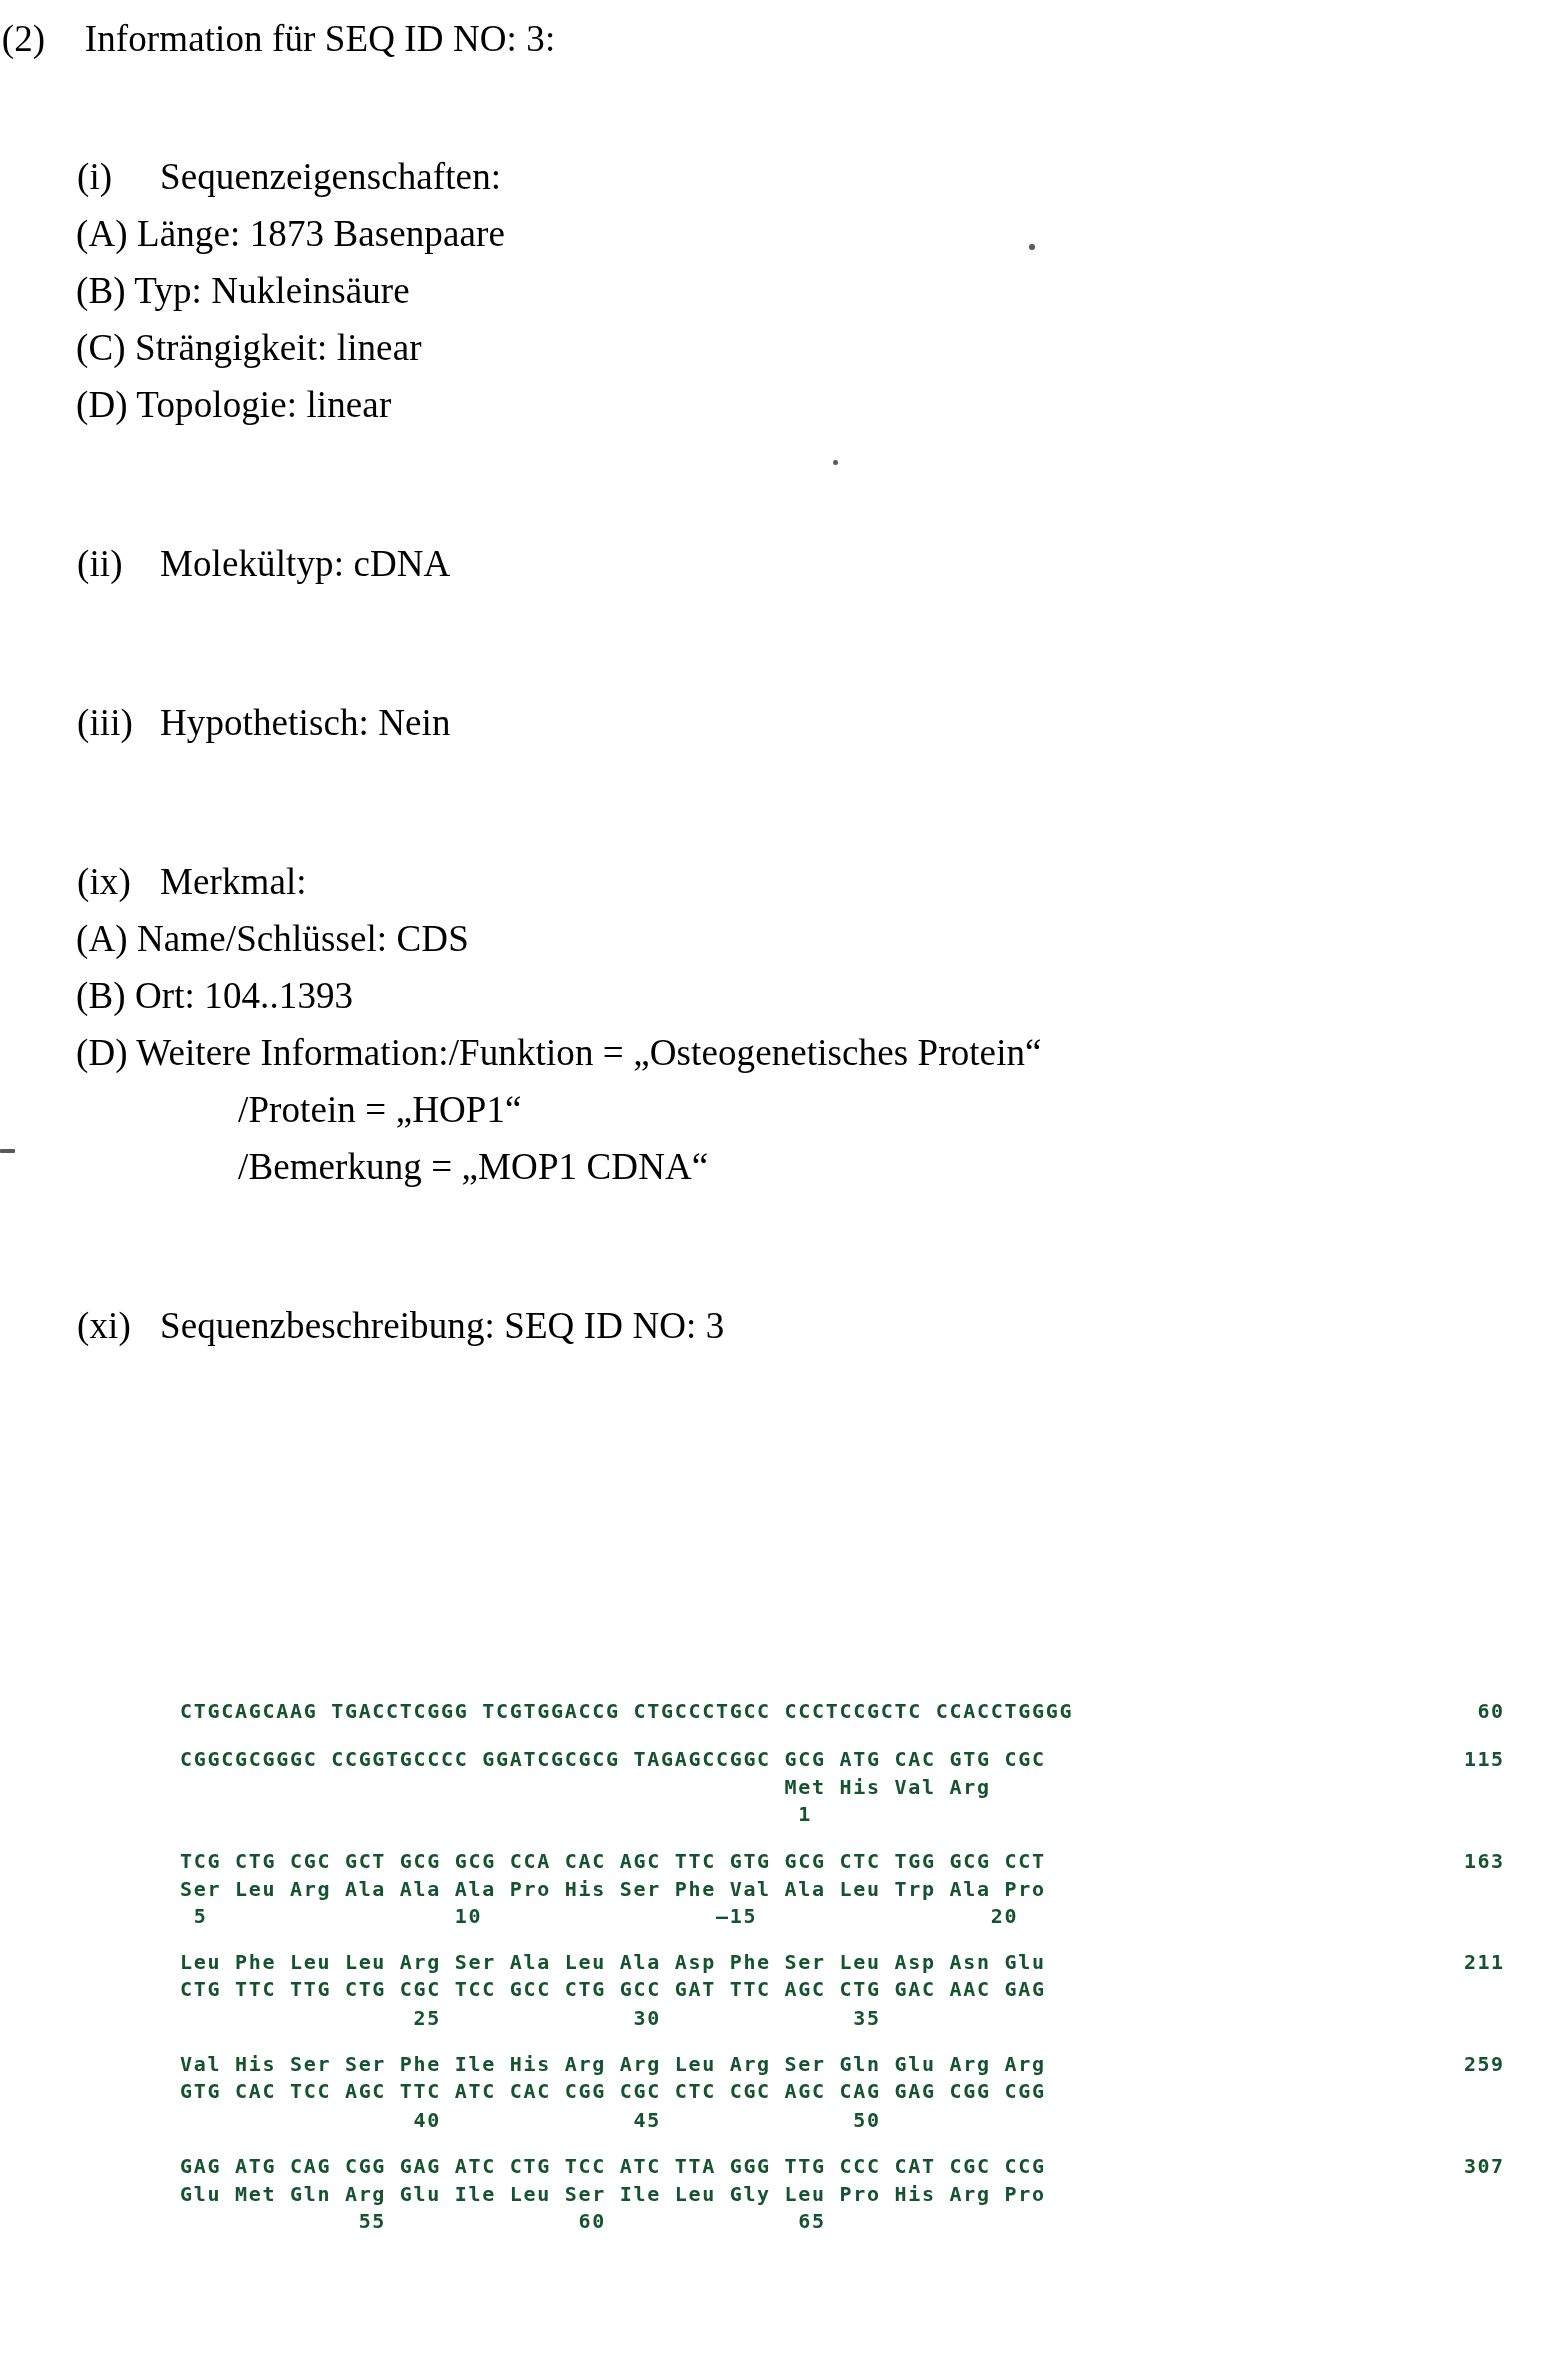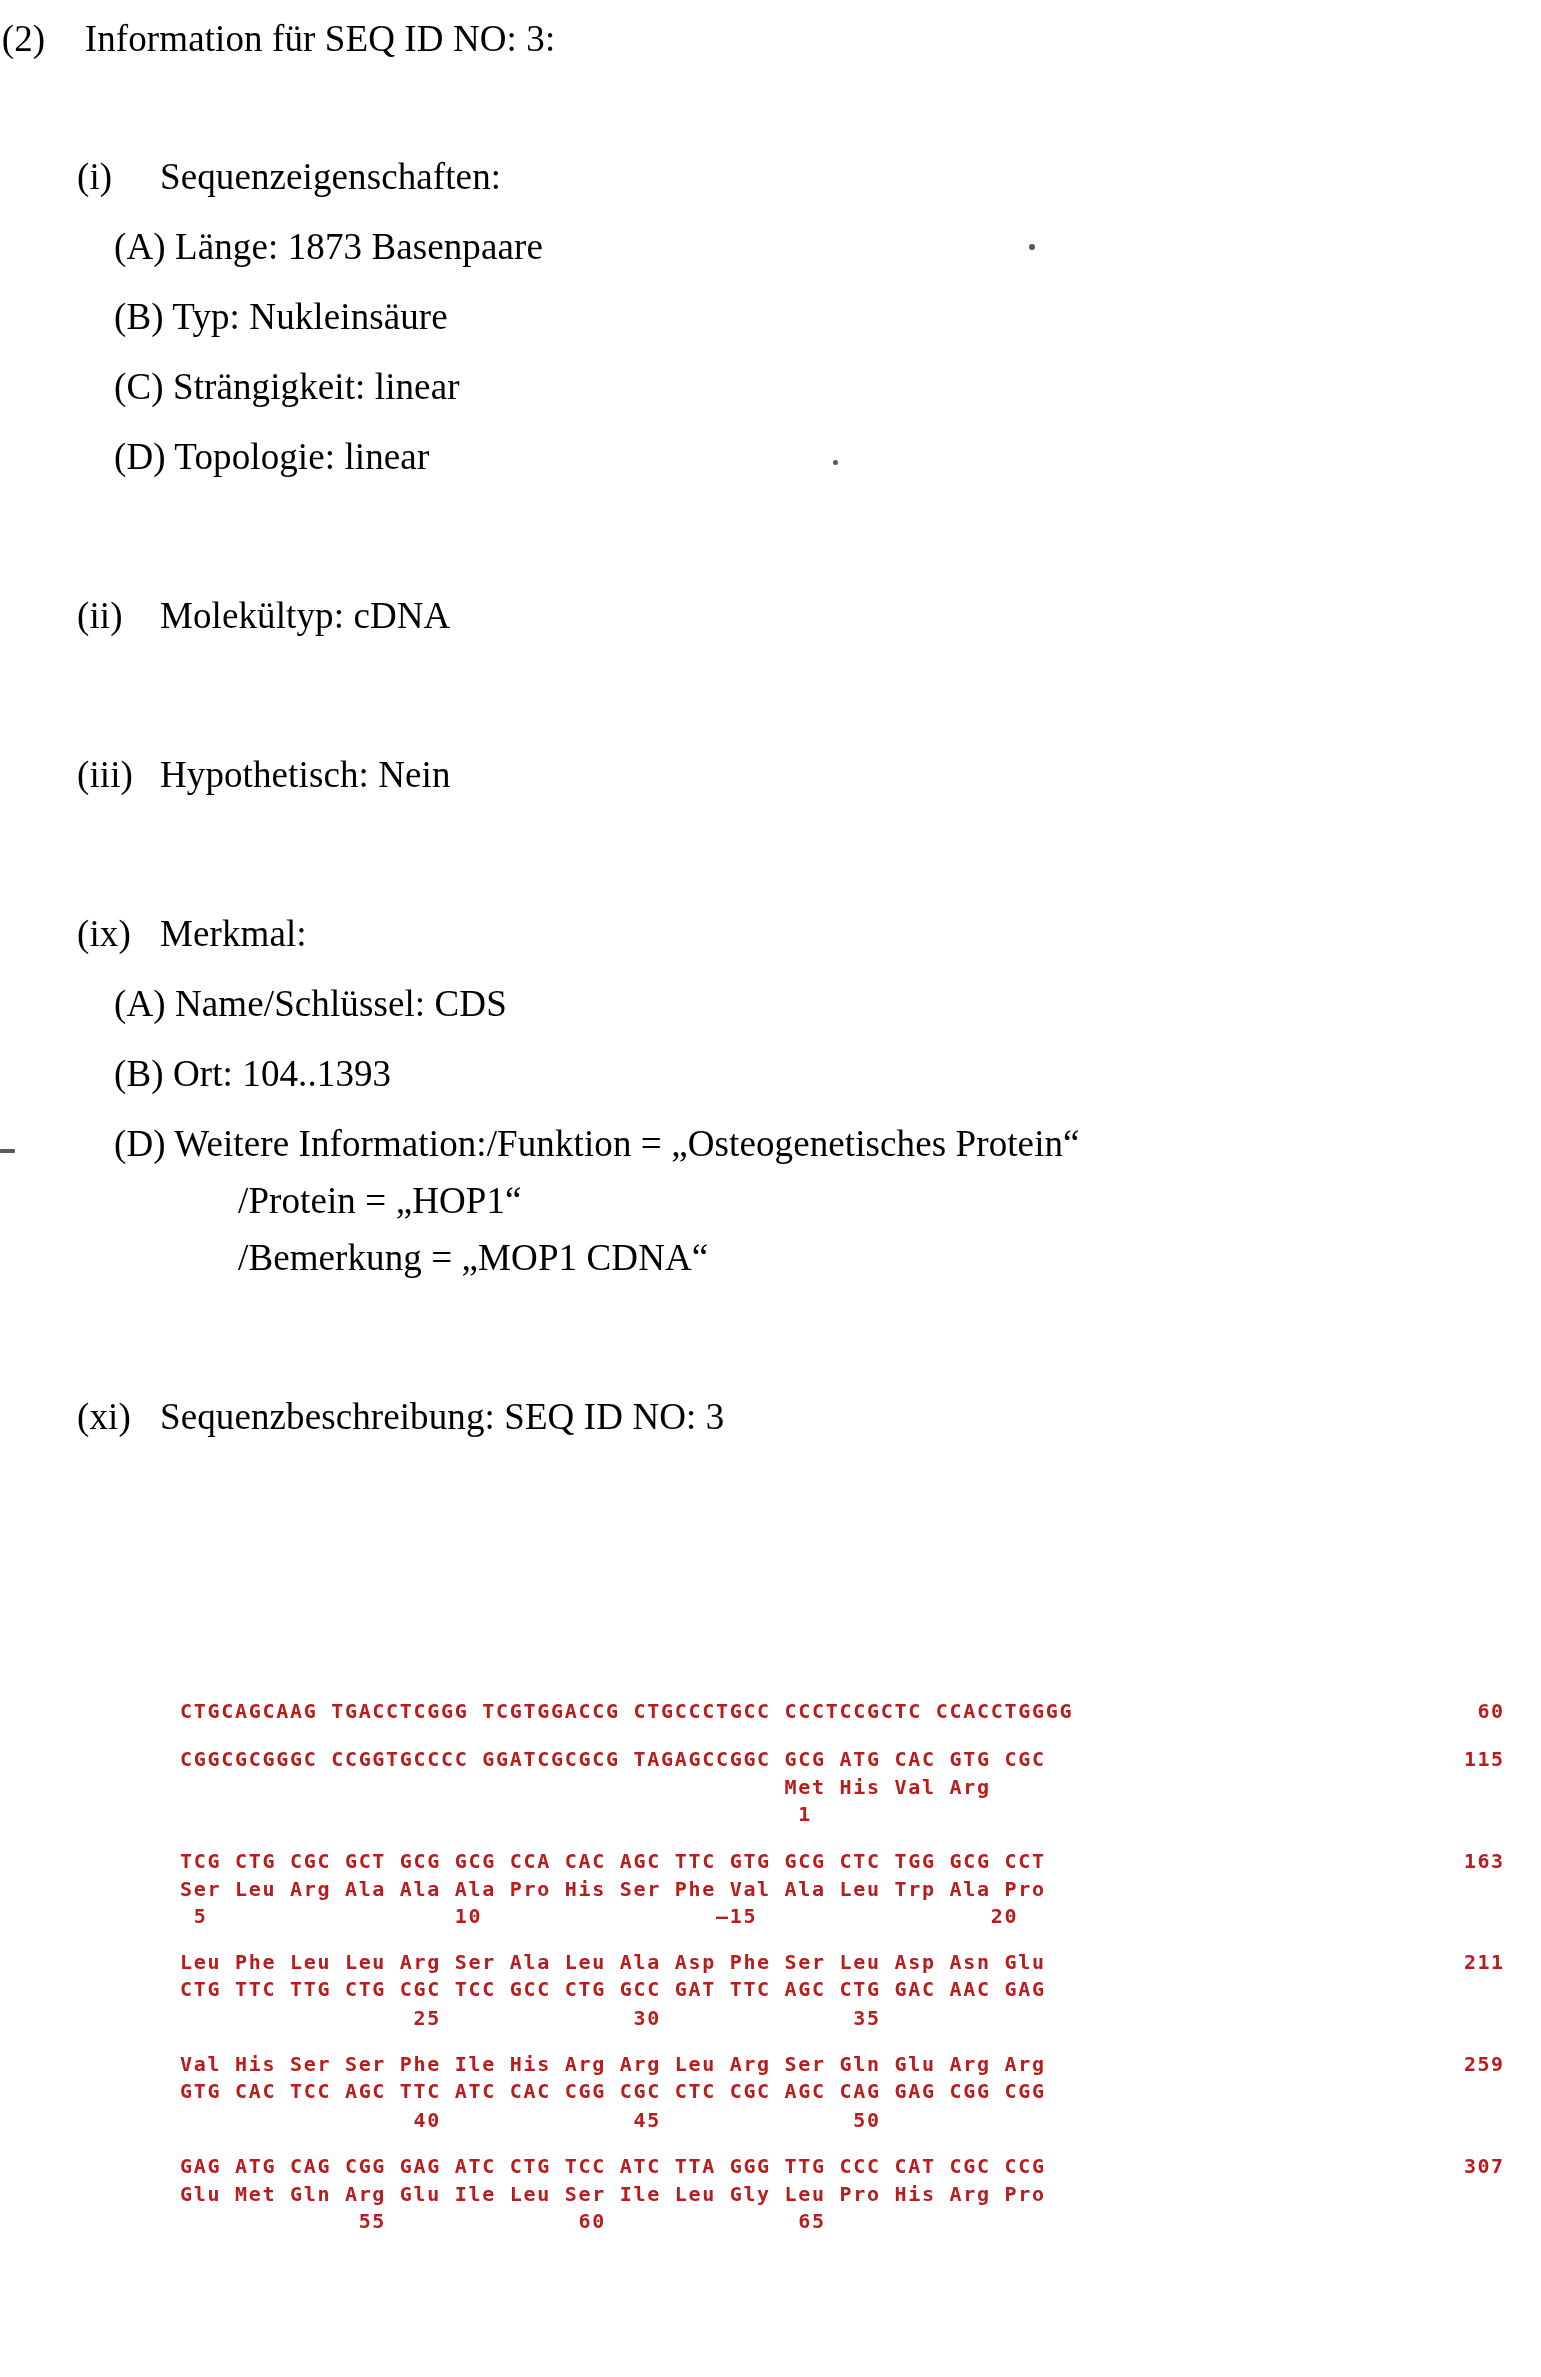--- a/index.html
+++ b/index.html
@@ -41,21 +41,21 @@
   .text {
     flex: 1 1 auto;
     white-space: pre-wrap;
   }
 
   
   .lvl-0 { padding-left: 1.8px; }
   .lvl-0 .marker { width: 83px; }
   .lvl-1 { padding-left: 77px; }
   .lvl-1 .marker { width: 83px; }
-  .lvl-2 { padding-left: 114px; margin-top: 13px; }
+  .lvl-2 { padding-left: 76px; }
   .lvl-3 { padding-left: 238px; }
 
   .gap-xl { height: 81px; }
   .gap-md { height: 41px; }
   .gap-sm { height: 20px; }
 
   
   .speck {
     position: absolute;
     background: #5a5a5a;
@@ -65,21 +65,21 @@
   
   .seq-block {
     position: absolute;
     left: 180px;
     top: 1699px;
     width: 1308px;
     font-family: "DejaVu Sans Mono", "Liberation Mono", monospace;
     font-weight: bold;
     font-size: 20px;
     letter-spacing: 1.7px;
-    color: #b91c1c;
+    color: #14532d;
   }
   .seq-group {
     position: relative;
     margin-bottom: 19.3px;
   }
   .seq-line {
     position: relative;
     height: 28.5px;
     white-space: pre;
   }

